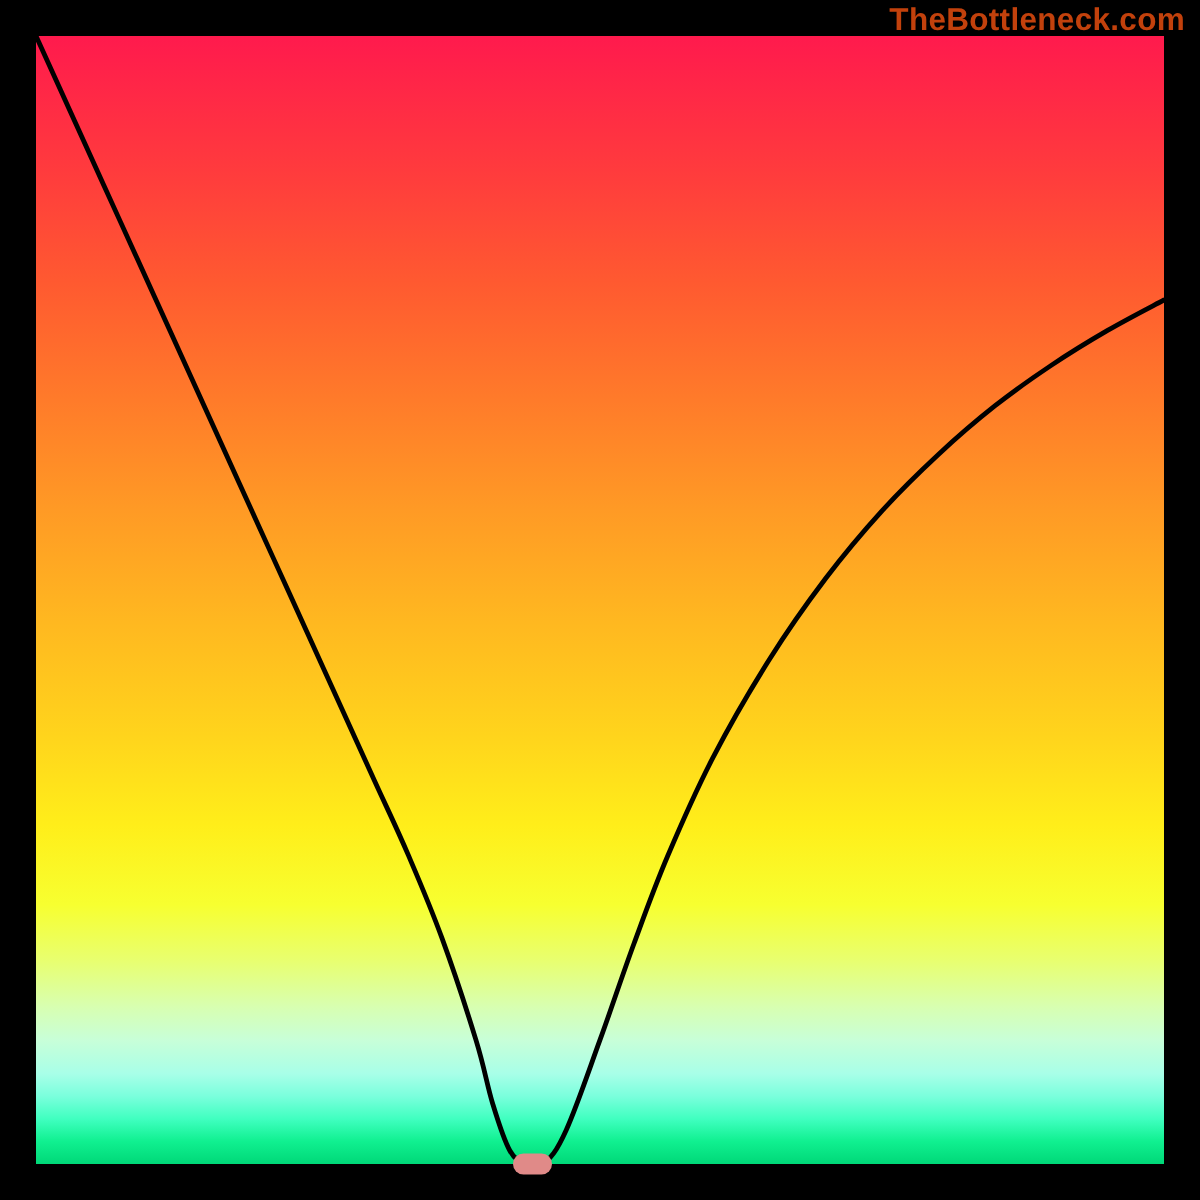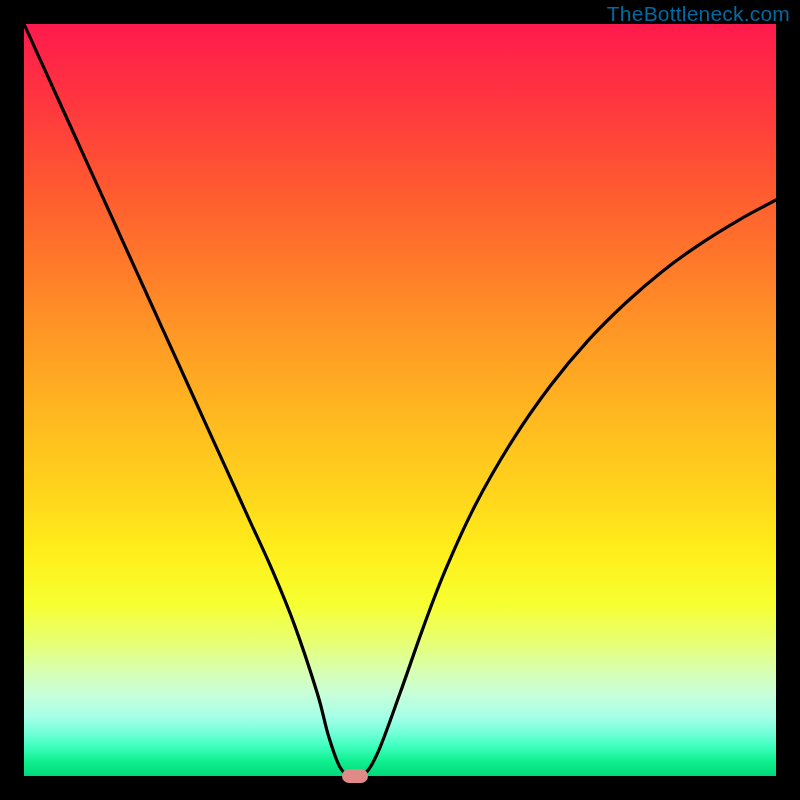--- a/index.html
+++ b/index.html
@@ -48,23 +48,23 @@
     position: absolute;
     left: 0;
     top: 0;
     width: 752px;
     height: 752px;
   }
   .watermark {
     position: absolute;
     top: 2px;
     right: 10px;
-    color: #0369a1;
+    color: #c2410c;
     font-size: 21px;
-    font-weight: 400;
+    font-weight: 700;
     letter-spacing: 0.2px;
     user-select: none;
   }
   .marker {
     position: absolute;
     width: 26px;
     height: 14px;
     border-radius: 7px;
     background: #e08a88;
     transform: translate(-50%, -50%);

